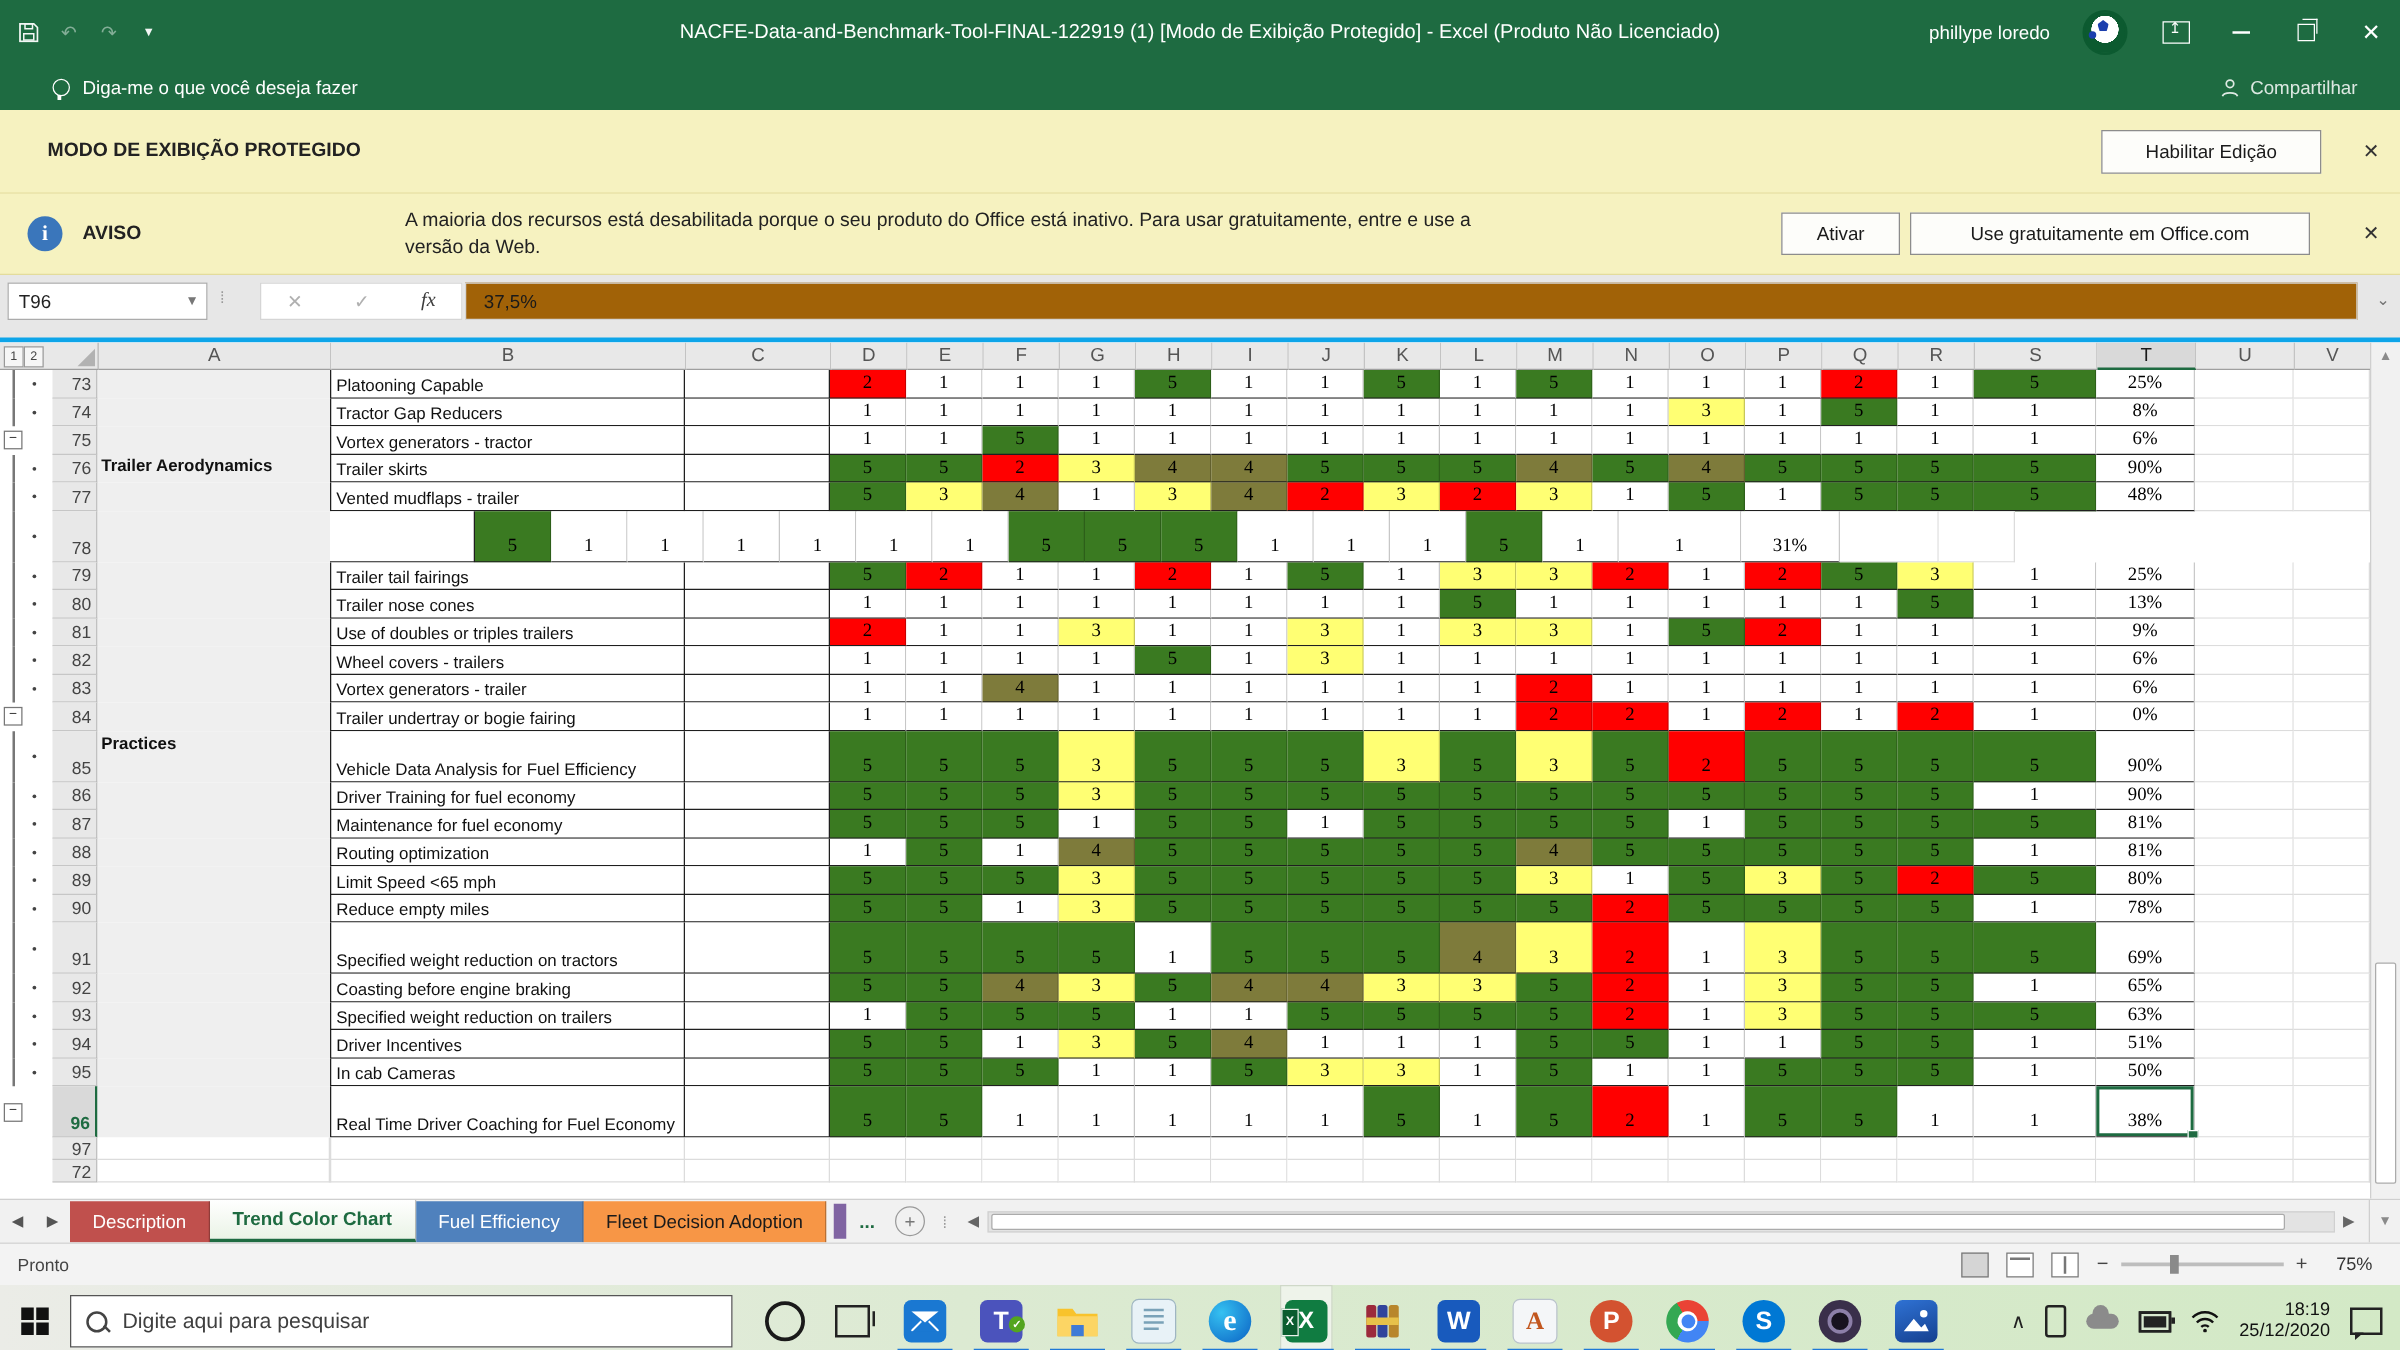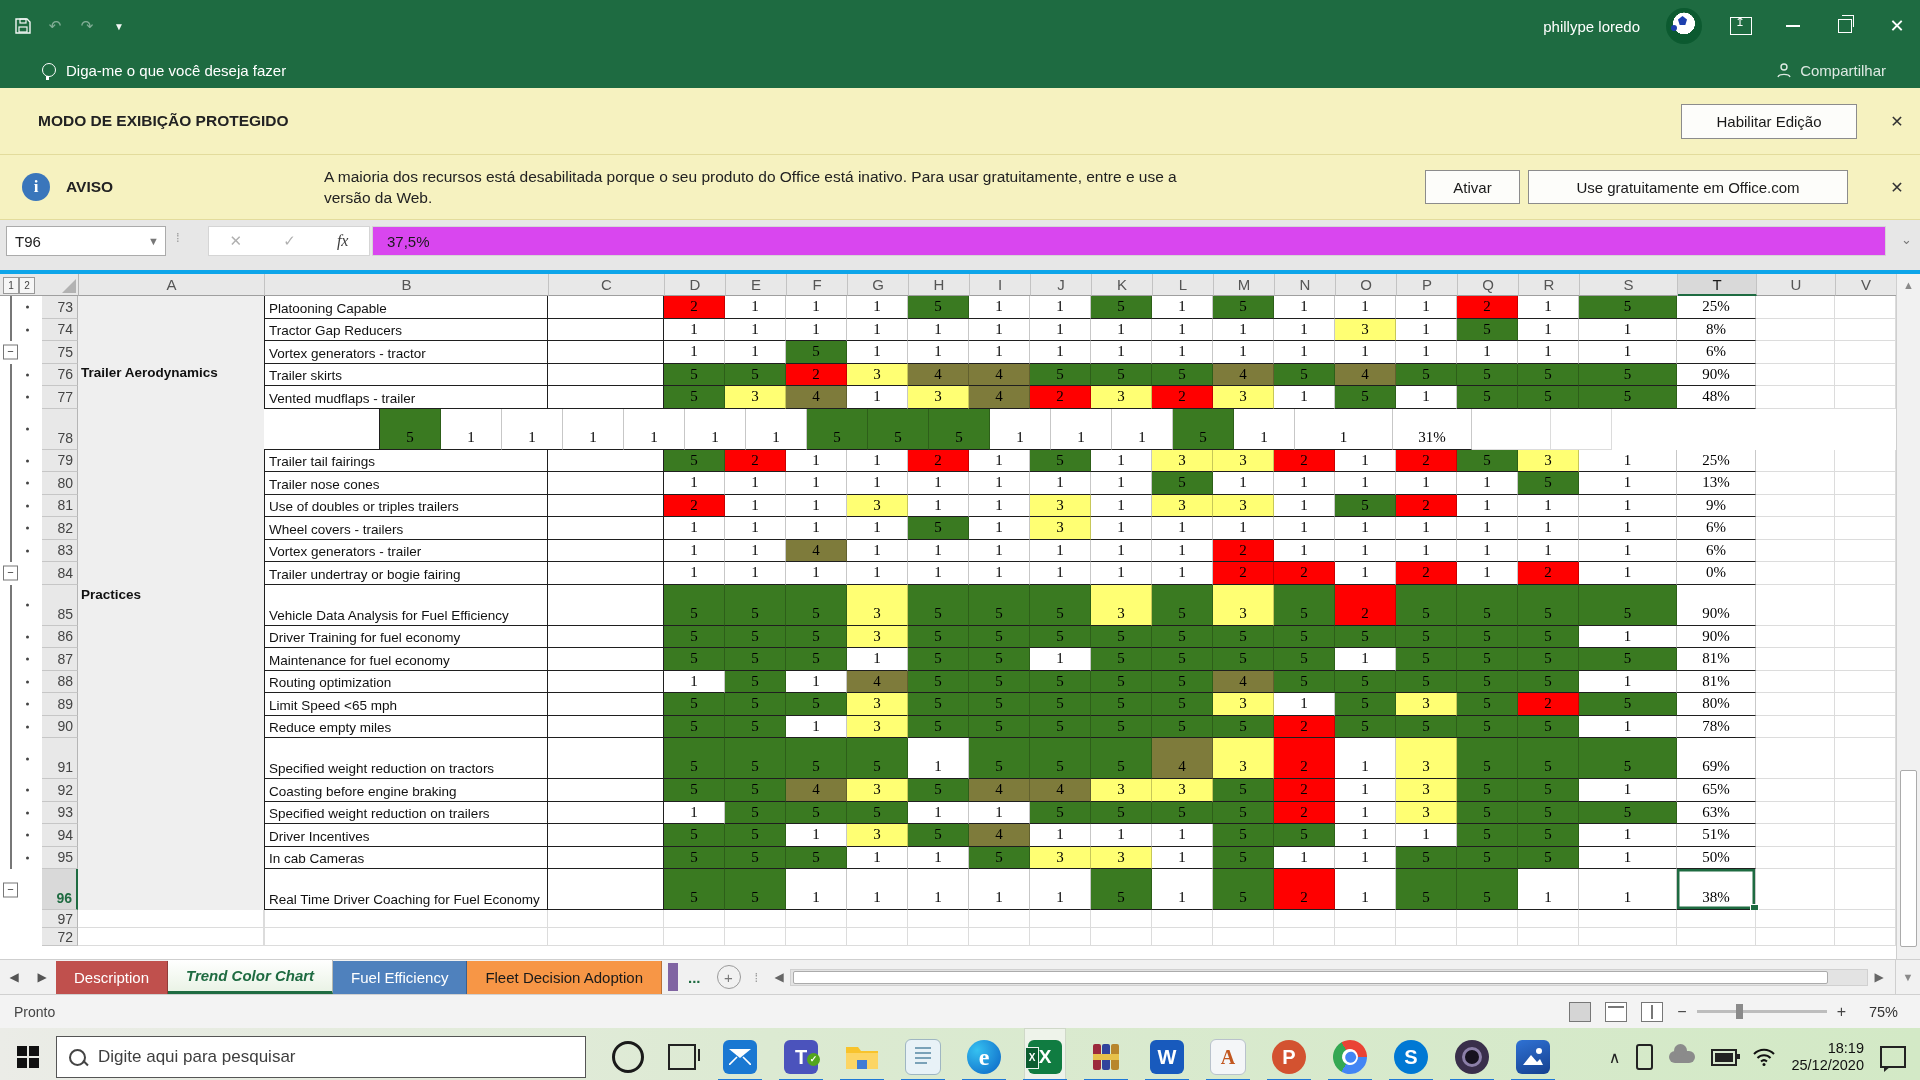--- a/index.html
+++ b/index.html
@@ -42,21 +42,21 @@
   .mbtn{position:absolute;background:#fdfdfa;border:1px solid #8c8c8c;font-size:15px;color:#1a1a1a;display:flex;align-items:center;justify-content:center;}
   .mx{position:absolute;right:12px;top:50%;transform:translateY(-50%);font-size:16px;color:#333;width:22px;text-align:center;}
   
   .fbar{height:50px;background:#e7e7e7;position:relative;border-bottom:4px solid #0ea5e9;}
   .namebox{position:absolute;left:6px;top:6px;width:150px;height:28px;background:#fff;border:1px solid #ababab;display:flex;align-items:center;font-size:15px;color:#222;padding-left:8px;}
   .namebox .dd{margin-left:auto;color:#777;font-size:11px;padding-right:6px;}
   .fsplit{position:absolute;left:176px;top:10px;color:#9a9a9a;font-size:13px;letter-spacing:0;}
   .fbtns{position:absolute;left:208px;top:6px;width:160px;height:28px;background:#fff;border:1px solid #d5d5d5;display:flex;align-items:center;justify-content:space-around;}
   .fbtns span{font-size:15px;color:#b0b0b0;}
   .fbtns .fx{color:#3c3c3c;font-family:"Liberation Serif",serif;font-style:italic;font-size:16px;}
-  .fvalue{position:absolute;left:372px;top:6px;right:34px;height:28px;background:#d946ef;border:1px solid #d5d5d5;display:flex;align-items:center;padding-left:14px;font-size:15px;color:#1a1a1a;}
+  .fvalue{position:absolute;left:372px;top:6px;right:34px;height:28px;background:#a16207;border:1px solid #d5d5d5;display:flex;align-items:center;padding-left:14px;font-size:15px;color:#1a1a1a;}
   .fexpand{position:absolute;right:8px;top:12px;color:#777;font-size:13px;}
   
   .gridwrap{height:685px;position:relative;background:#fff;overflow:hidden;}
   .hdr{display:flex;height:22px;}
   .corner{width:78px;background:#e8e8e8;border-right:1px solid #b5b5b5;border-bottom:1px solid #9f9f9f;position:relative;flex:0 0 auto;}
   .corner .tri{position:absolute;right:2px;bottom:2px;width:0;height:0;border-left:14px solid transparent;border-bottom:14px solid #b2b2b2;}
   .olbtn{position:absolute;top:3px;width:14px;height:15px;border:1px solid #999;background:#f6f6f6;font-size:10px;color:#444;display:flex;align-items:center;justify-content:center;}
   .ch{background:#e8e8e8;border-right:1px solid #c3c3c3;border-bottom:1px solid #9f9f9f;color:#555;font-size:15px;display:flex;align-items:center;justify-content:center;flex:0 0 auto;box-sizing:border-box;}
   .ch.selcol{background:#d9d9d9;border-bottom:2px solid #1e6b41;color:#1a1a1a;}
   .row{display:flex;position:relative;}
@@ -148,20 +148,21 @@
         <svg width="16" height="16" viewBox="0 0 16 16">
             <path d="M1 1h11l3 3v11H1z" fill="none" stroke="#fff" stroke-width="1.4"></path>
             <rect x="4" y="9" width="8" height="5" fill="none" stroke="#fff" stroke-width="1.2"></rect>
             <rect x="5" y="1" width="6" height="4" fill="none" stroke="#fff" stroke-width="1.2"></rect>
           </svg>
       </span>
       <span class="qi dim">↶</span>
       <span class="qi dim">↷</span>
       <span class="qi" style="font-size:10px">▼</span>
     </div>
+    <div class="title-text">NACFE-Data-and-Benchmark-Tool-FINAL-122919 (1)  [Modo de Exibição Protegido]  -  Excel (Produto Não Licenciado)</div>
     <div class="tb-right">
       <span class="user-name">phillype loredo</span>
       <span class="avatar"></span>
       <span class="winbtn">
           <span class="ribopt"></span>
         </span>
       <span class="winbtn">
           <span class="minimize"></span>
         </span>
       <span class="winbtn">
@@ -998,21 +999,21 @@
       <div class="arr" style="top:0">▲</div>
       <div class="vthumb" style="top:496px;height:175px"></div>
     </div>
   </div>
 
   <div class="tabbar">
     <span class="tnav">◀</span>
     <span class="tnav">▶</span>
     <span id="sheet-tabs" style="display:flex">
         <span class="stab" style="background: rgb(192, 80, 77); color: rgb(255, 255, 255);">Description</span>
-        <span class="stab active" style="color: rgb(30, 107, 65); font-style: italic;">Trend Color Chart</span>
+        <span class="stab active" style="color: rgb(30, 107, 65);">Trend Color Chart</span>
         <span class="stab" style="background: rgb(79, 129, 189); color: rgb(255, 255, 255);">Fuel Efficiency</span>
         <span class="stab" style="background: rgb(247, 150, 70); color: rgb(26, 26, 26);">Fleet Decision Adoption</span>
       </span>
     <span class="sliver"></span>
     <span class="tdots">...</span>
     <span class="addsheet">+</span>
     <span class="tsplit">⁞</span>
     <span class="hscroll">
       <span class="hs-arr">◀</span>
       <span class="hs-track">

